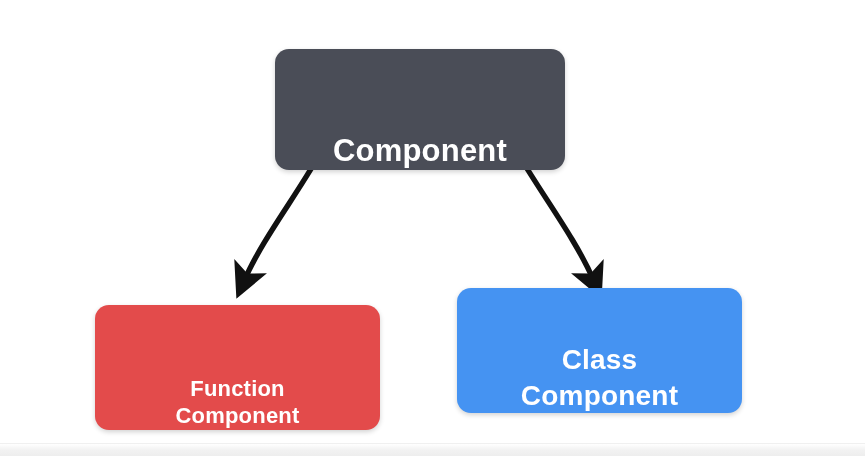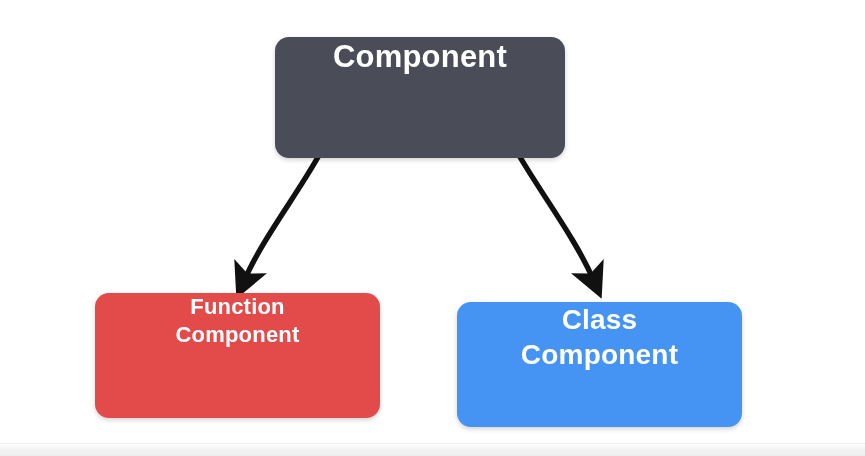--- a/index.html
+++ b/index.html
@@ -24,49 +24,50 @@
     left: 0;
     top: 0;
     width: 865px;
     height: 456px;
     pointer-events: none;
   }
   .node {
     position: absolute;
     box-sizing: border-box;
     display: flex;
-    align-items: flex-start;
+    align-items: flex-end;
     justify-content: center;
     text-align: center;
     color: #ffffff;
     font-weight: bold;
     letter-spacing: 0.2px;
     border-radius: 14px;
     box-shadow: 0 2px 5px rgba(0,0,0,0.18);
     line-height: 1.26;
+    margin-top: 12px;
   }
   #node-component {
     left: 275px;
     top: 37px;
     width: 290px;
     height: 121px;
     background: #4a4d57;
     font-size: 31px;
   }
   #node-function-component {
     left: 95px;
     top: 293px;
     width: 285px;
     height: 125px;
     background: #e34b4b;
     font-size: 22px;
   }
   #node-class-component {
     left: 457px;
-    top: 302px;
+    top: 276px;
     width: 285px;
     height: 125px;
     background: #4593f2;
     font-size: 28px;
   }
   .node-label {
     display: block;
     white-space: pre-line;
   }
   #bottom-band {

